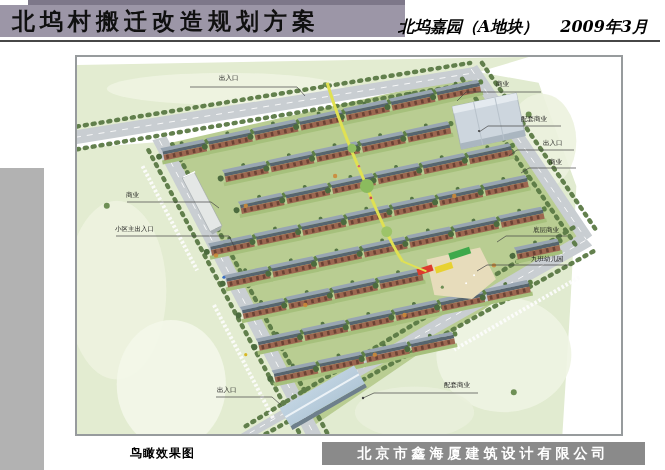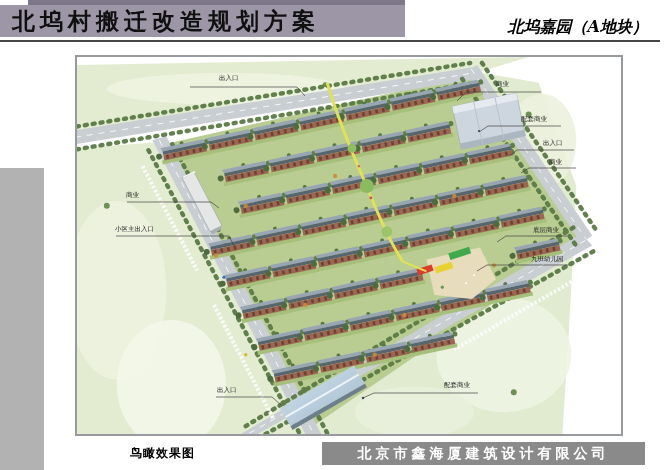--- a/index.html
+++ b/index.html
@@ -37,20 +37,21 @@
 <div class="page">
 
   <div class="left-strip"></div>
 
   <div class="titlebar-top"></div>
   <div class="titlebar">
     <span class="title">北坞村搬迁改造规划方案</span>
   </div>
   <div class="header-right">
     <span>北坞嘉园（A地块）</span>
+    <span>2009年3月</span>
   </div>
   <div class="header-rule"></div>
 
   <div class="frame">
     <svg class="scene" viewBox="0 0 548 380" preserveAspectRatio="none">
       <defs>
         <linearGradient id="gg" x1="0" y1="0" x2="1" y2="1">
           <stop offset="0" stop-color="#d6e4ef"></stop>
             <stop offset="1" stop-color="#9db7ca"></stop>
         </linearGradient>

